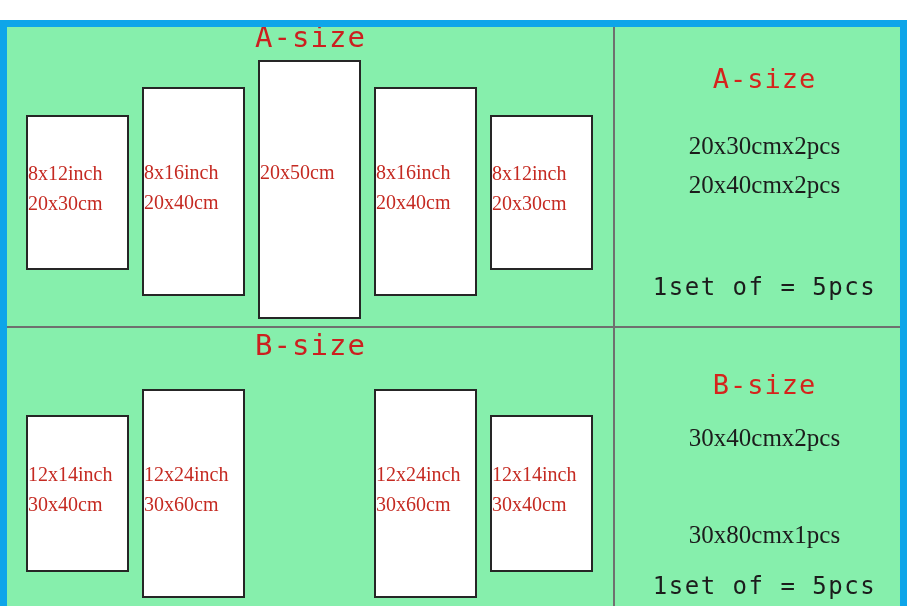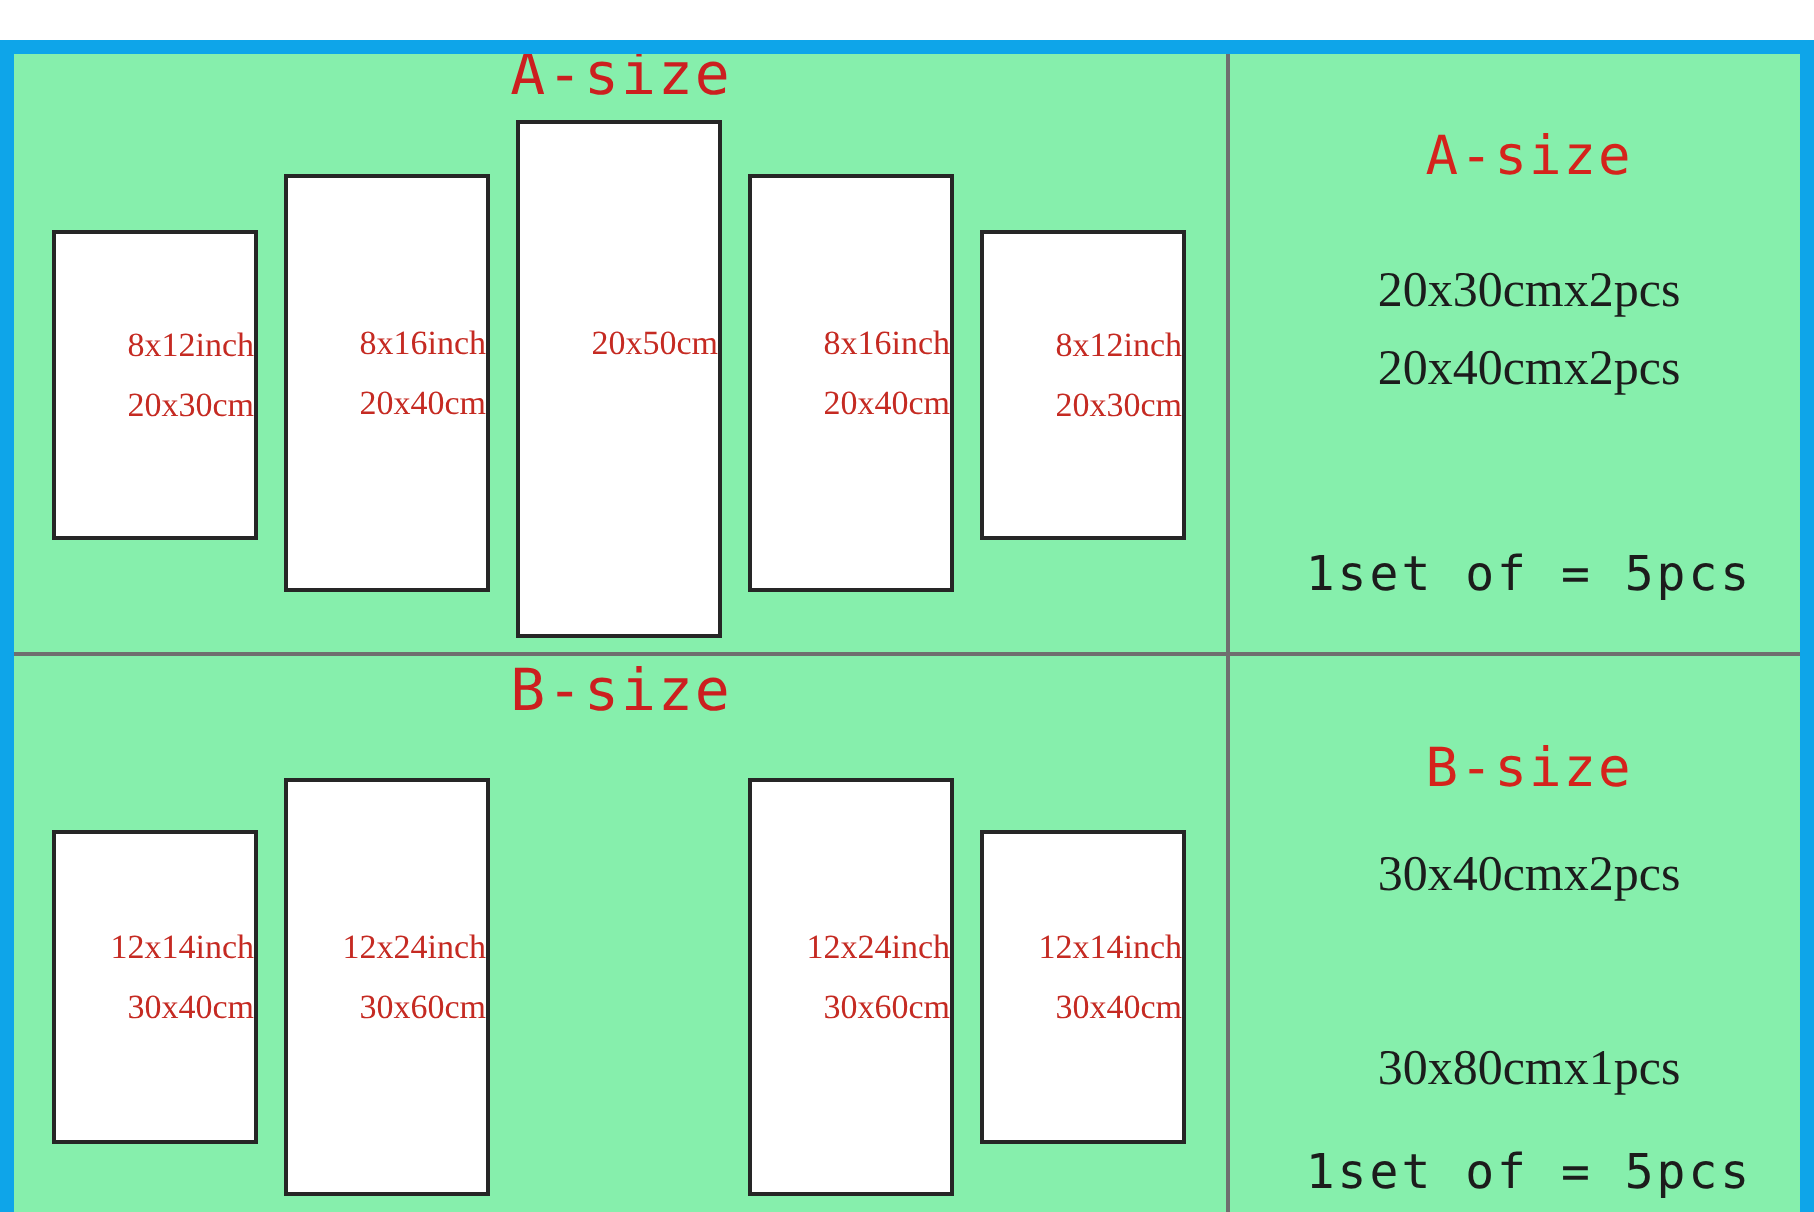--- a/index.html
+++ b/index.html
@@ -68,24 +68,24 @@
   .panel {
     position: absolute;
     box-sizing: border-box;
     border: 2px solid #262626;
     background: #ffffff;
   }
   .panel-labels {
     position: absolute;
     left: 0;
     width: 100%;
-    text-align: right;
+    text-align: left;
     color: #c52a22;
     font-family: "Liberation Serif", serif;
-    font-size: 17px;
+    font-size: 20px;
     line-height: 30px;
     white-space: nowrap;
   }
   .panel-labels .ln { display: block; }
 
   
   .info-title {
     position: absolute;
     width: 299px;
     left: 0;

